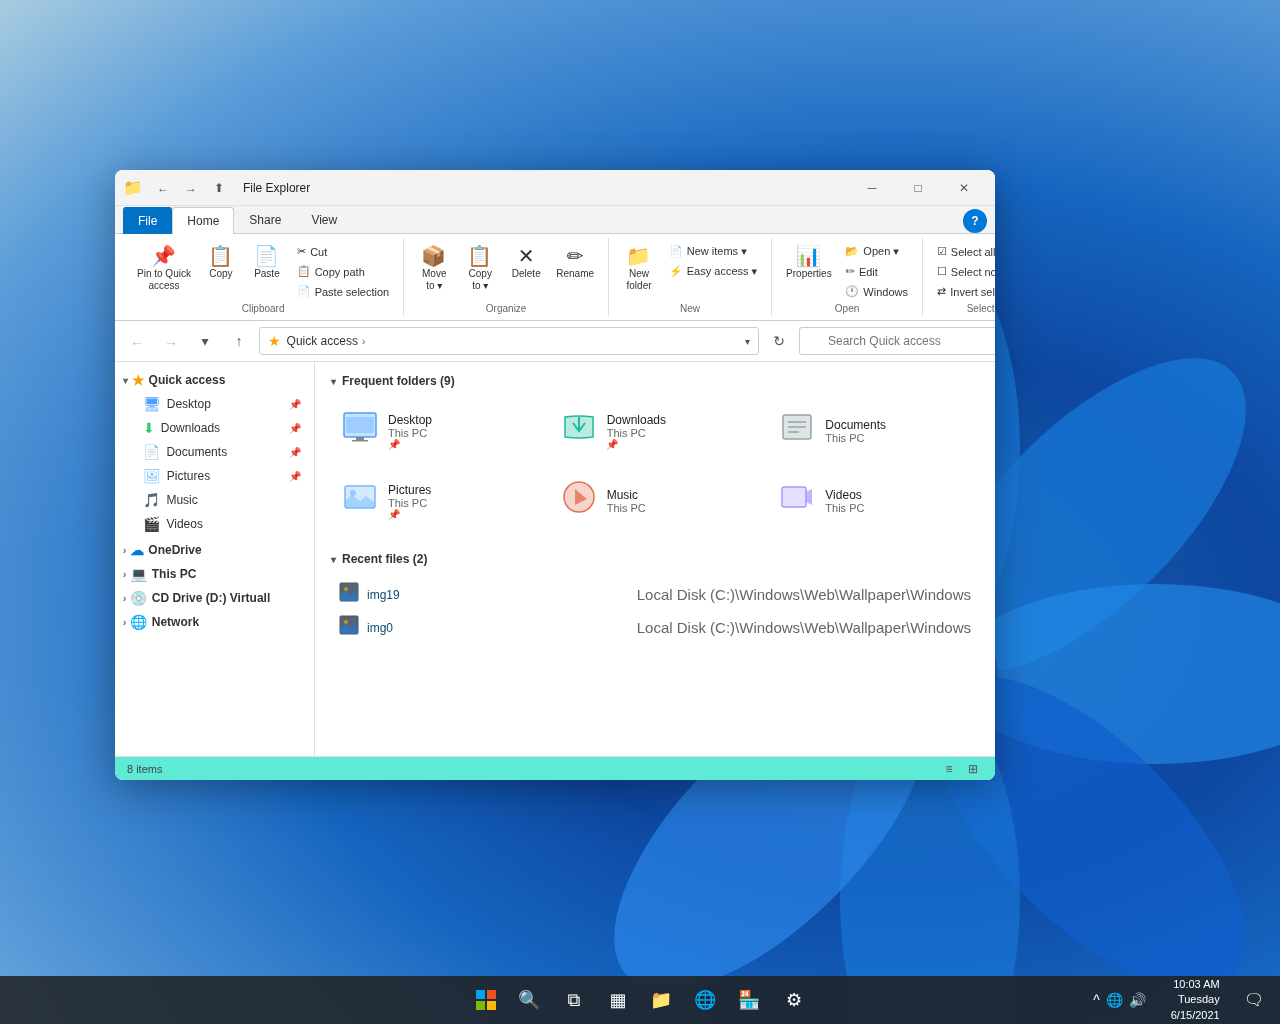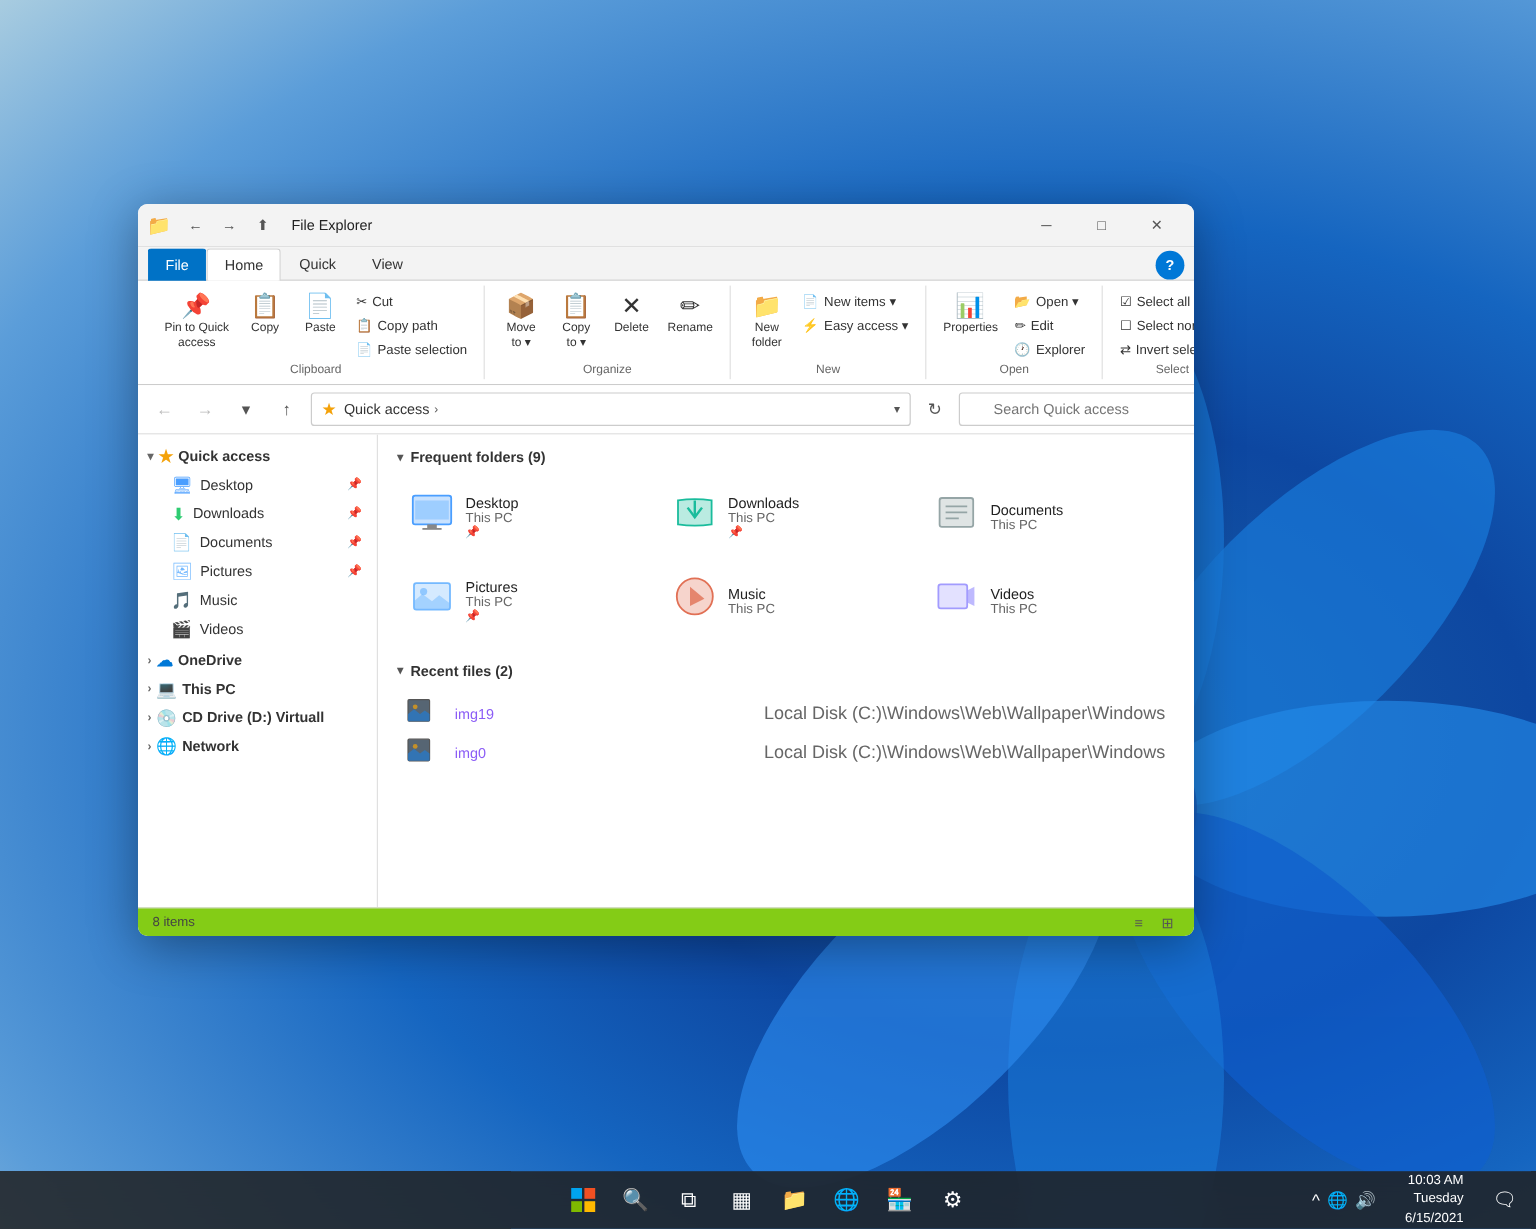--- a/index.html
+++ b/index.html
@@ -426,27 +426,27 @@
     .file-list { margin-top: 8px; }
     .file-item {
       display: flex;
       align-items: center;
       padding: 4px 8px;
       cursor: pointer;
       border-radius: 3px;
       gap: 8px;
     }
     .file-icon { font-size: 18px; flex-shrink: 0; }
-    .file-name { font-size: 12px; color: #8b5cf6; flex: 1; margin-left: 12px; }
+    .file-name { font-size: 12px; color: #0c4a6e; flex: 1; }
     .file-path { font-size: 15px; color: #666; }
 
     
     .statusbar {
       height: 24px;
-      background: #84cc16;
+      background: #5eead4;
       border-top: 1px solid #e0e0e0;
       display: flex;
       align-items: center;
       padding: 0 12px;
       flex-shrink: 0;
       justify-content: space-between;
     }
     .status-text { font-size: 11px; color: #444; }
     .status-icons { display: flex; gap: 4px; align-items: center; }
     .status-view-btn {
@@ -534,21 +534,21 @@
     <div class="titlebar-controls">
       <button class="win-btn">─</button>
       <button class="win-btn">□</button>
       <button class="win-btn close">✕</button>
     </div>
   </div>
 
   <div class="ribbon-tabs">
     <div class="ribbon-tab active file-tab">File</div>
     <div class="ribbon-tab active">Home</div>
-    <div class="ribbon-tab">Quick</div>
+    <div class="ribbon-tab">Share</div>
     <div class="ribbon-tab">View</div>
     <div style="flex:1"></div>
     <div class="help-btn">?</div>
   </div>
 
   <div class="ribbon">
 
     <div class="ribbon-group">
       <div class="ribbon-group-content">
 
@@ -637,21 +637,21 @@
           <button class="ribbon-btn-small">
             <span>📂</span>
             <span>Open ▾</span>
           </button>
           <button class="ribbon-btn-small">
             <span>✏</span>
             <span>Edit</span>
           </button>
           <button class="ribbon-btn-small">
             <span>🕐</span>
-            <span>Explorer</span>
+            <span>Windows</span>
           </button>
         </div>
       </div>
       <div class="ribbon-group-label">Open</div>
     </div>
 
     <div class="ribbon-group">
       <div class="ribbon-group-content">
         <div class="ribbon-col">
           <button class="ribbon-btn-small">

